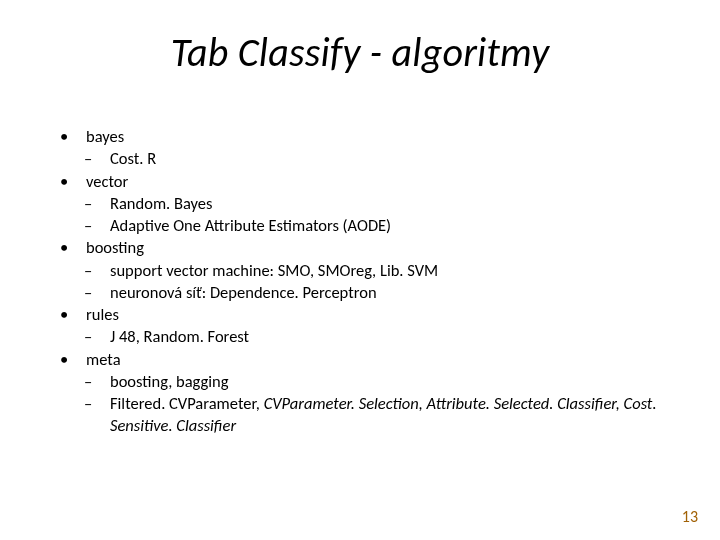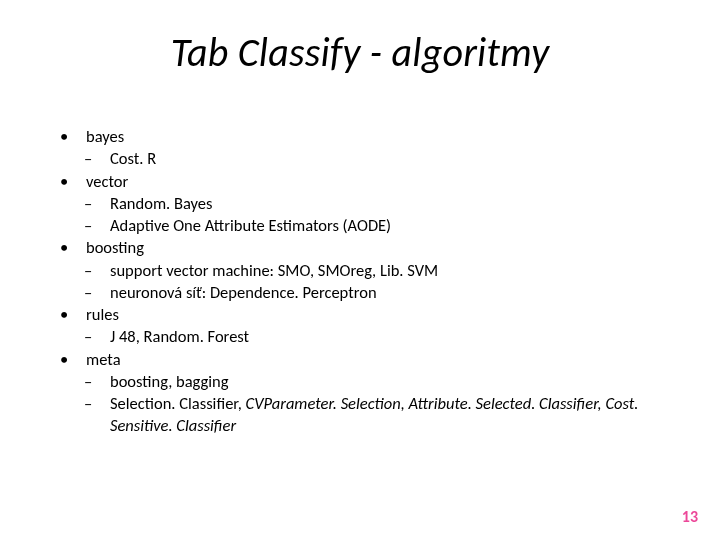--- a/index.html
+++ b/index.html
@@ -61,22 +61,21 @@
     flex: 1 1 auto;
   }
   .italic {
     font-style: italic;
   }
   .pagenum {
     position: absolute;
     right: 22px;
     bottom: 14px;
     font-size: 16px;
-    color: #ec4899;
-    font-weight: bold;
+    color: #a16207;
   }
 </style>
 </head>
 <body>
 
 <div class="slide">
   <div class="title">Tab Classify - algoritmy</div>
 
   <div class="content" id="content">
       <div class="lvl1">
@@ -122,18 +121,18 @@
       <div class="lvl1">
         <span class="bullet">•</span>
         <span class="text">meta</span>
       </div>
       <div class="lvl2">
         <span class="dash">–</span>
         <span class="text"><span>boosting, bagging</span></span>
       </div>
       <div class="lvl2">
         <span class="dash">–</span>
-        <span class="text"><span>Selection. Classifier, </span><span class="italic">CVParameter. Selection, Attribute. Selected. Classifier, Cost. Sensitive. Classifier</span></span>
+        <span class="text"><span>Filtered. CVParameter, </span><span class="italic">CVParameter. Selection, Attribute. Selected. Classifier, Cost. Sensitive. Classifier</span></span>
       </div>
     </div>
 
   <div class="pagenum">13</div>
 </div>
 
 </body></html>

